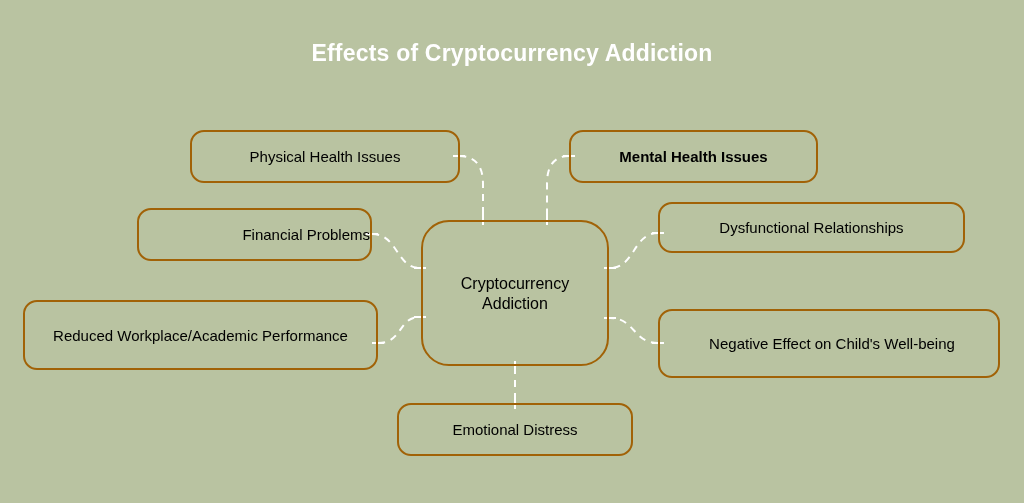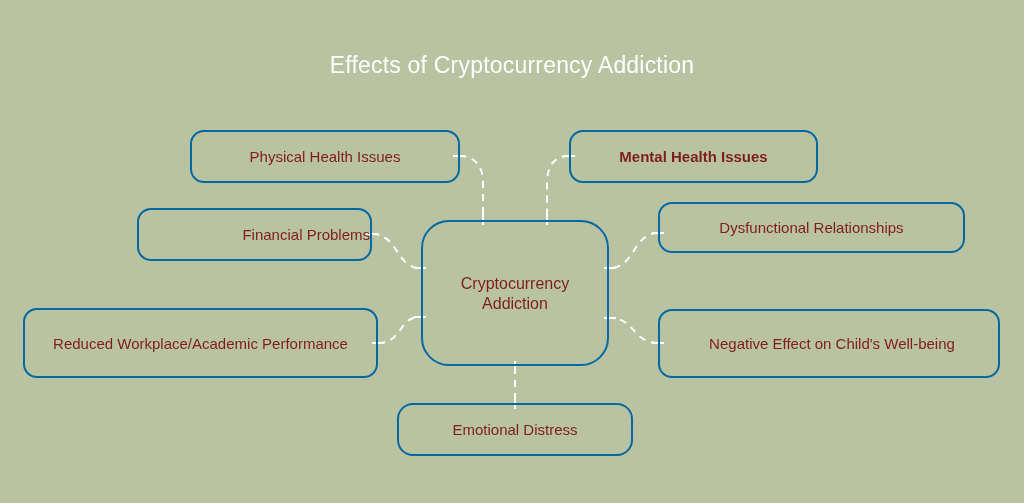--- a/index.html
+++ b/index.html
@@ -13,44 +13,44 @@
   .stage {
     position: relative;
     width: 1024px;
     height: 503px;
     background: #b9c3a1;
     overflow: hidden;
   }
   .title {
     position: absolute;
     left: 0;
-    top: 52px;
+    top: 40px;
     width: 1024px;
     margin: 0;
     text-align: center;
     font-size: 23px;
-    font-weight: normal;
+    font-weight: bold;
     color: #ffffff;
     letter-spacing: 0.2px;
   }
   .edges {
     position: absolute;
     left: 0;
     top: 0;
     width: 1024px;
     height: 503px;
     pointer-events: none;
   }
   .node {
     position: absolute;
     box-sizing: border-box;
-    border: 2px solid #0369a1;
+    border: 2px solid #a16207;
     border-radius: 14px;
     background: transparent;
-    color: #7f1d1d;
+    color: #000000;
     font-size: 15px;
     display: flex;
     align-items: center;
     justify-content: center;
     text-align: center;
   }
   .node span {
     white-space: nowrap;
   }
   .node.center-node {
@@ -62,23 +62,23 @@
   .node.center-node span {
     white-space: normal;
     max-width: 140px;
     padding-top: 52px;
   }
   
   .n-physical      { left: 190px; top: 130px; width: 270px; height: 53px; }
   .n-mental        { left: 569px; top: 130px; width: 249px; height: 53px; font-weight: bold; }
   .n-financial     { left: 137px; top: 208px; width: 235px; height: 53px; justify-content: flex-end; }
   .n-dysfunctional { left: 658px; top: 202px; width: 307px; height: 51px; }
-  .n-reduced       { left: 23px;  top: 308px; width: 355px; height: 70px; }
+  .n-reduced       { left: 23px;  top: 300px; width: 355px; height: 70px; }
   .n-negative      { left: 658px; top: 309px; width: 342px; height: 69px; padding-left: 6px; }
-  .n-emotional     { left: 397px; top: 403px; width: 236px; height: 53px; border-radius: 16px; }
+  .n-emotional     { left: 397px; top: 403px; width: 236px; height: 53px; }
   .n-center        { left: 421px; top: 220px; width: 188px; height: 146px; }
 </style>
 </head>
 <body>
 
 <div class="stage">
 
   <h1 class="title">Effects of Cryptocurrency Addiction</h1>
 
   <svg class="edges" viewBox="0 0 1024 503" xmlns="http://www.w3.org/2000/svg">

